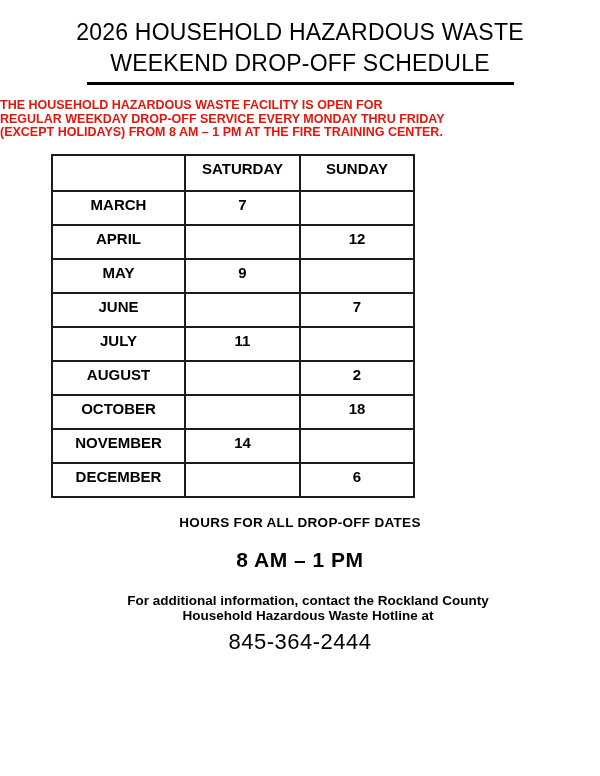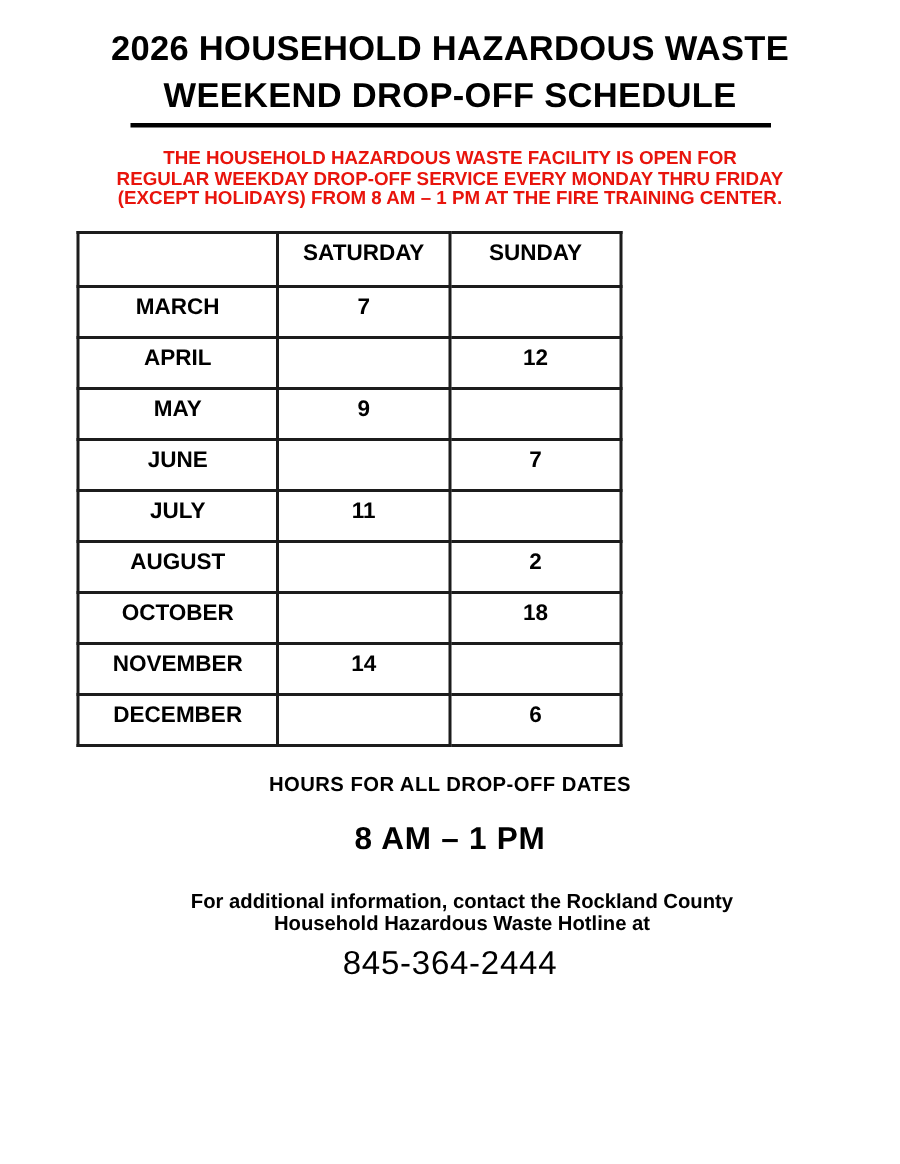--- a/index.html
+++ b/index.html
@@ -7,33 +7,32 @@
     width: 600px; height: 776px;
     font-family: "Liberation Sans", sans-serif;
     color: #000000;
     -webkit-font-smoothing: antialiased;
   }
   .page { position: relative; width: 600px; height: 776px; overflow: hidden; }
 
   .title {
     margin-top: 17px;
     text-align: center;
-    font-weight: bold;
+    font-weight: normal;
     font-size: 23px;
     line-height: 31px;
     letter-spacing: 0.2px;
   }
   .rule {
     width: 427px; height: 3px;
     background: #000000;
     margin: 3px auto 0 auto;
   }
   .notice {
     margin-top: 14px;
-    text-align: center;
     font-weight: bold;
     font-size: 12.5px;
     line-height: 13.5px;
   }
 
   table.schedule {
     border-collapse: collapse;
     table-layout: fixed;
     margin: 14px 0 0 51px;
     width: 362px;

